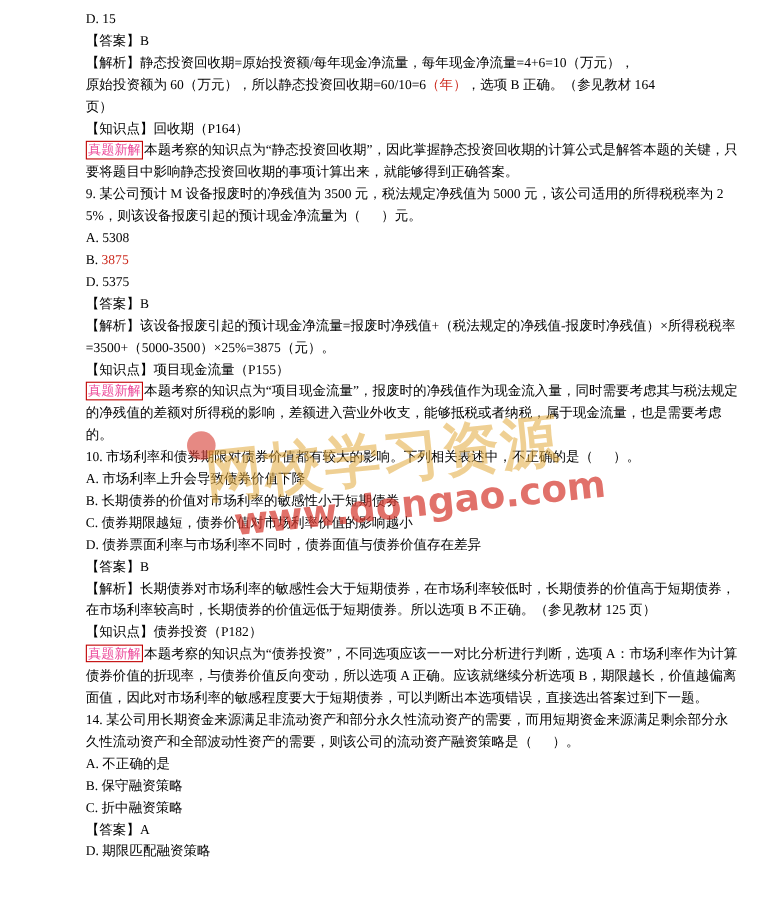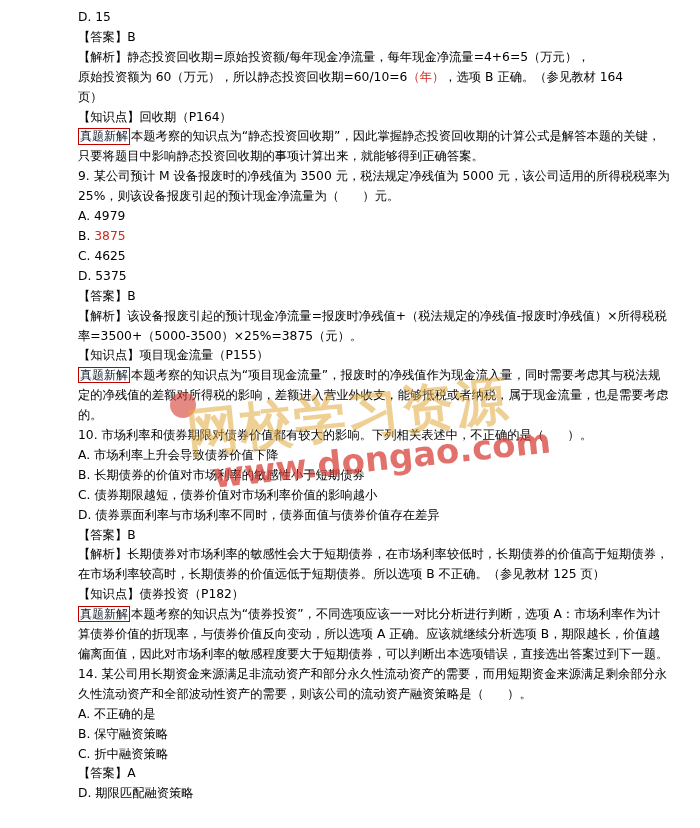--- a/index.html
+++ b/index.html
@@ -16,34 +16,35 @@
     overflow: hidden;
   }
   #page {
     position: relative;
     width: 700px;
     height: 672px;
     padding: 8px 28px 0 78px;
     box-sizing: border-box;
     font-size: 12.3px;
     line-height: 1.62;
+    font-family: Liberation Serif, serif;
   }
   .line {
     margin: 0;
     padding: 0;
     white-space: pre-wrap;
     word-break: break-all;
   }
   .ans-red {
     color: #cc2a1e;
   }
   .badge {
     display: inline-block;
     border: 1px solid #c00000;
-    color: #0f172a;
+    color: #ec4899;
     padding: 0 1px;
     line-height: 1.18;
     font-size: 12px;
     margin-right: 1px;
   }
   .blk {
     margin-top: 0px;
   }
   
   #watermark {
@@ -87,31 +88,30 @@
     border-radius: 50%;
     background: rgba(214, 58, 48, 0.6);
   }
 </style>
 </head>
 <body>
 
 <div id="page">
   <div class="line">D. 15</div>
   <div class="line">【答案】B</div>
-  <div class="line">【解析】静态投资回收期=原始投资额/每年现金净流量，每年现金净流量=4+6=5（万元），</div>
+  <div class="line">【解析】静态投资回收期=原始投资额/每年现金净流量，每年现金净流量=4+6=10（万元），</div>
   <div class="line">原始投资额为 60（万元），所以静态投资回收期=60/10=6<span class="ans-red">（年）</span>，选项 B 正确。（参见教材 164</div>
   <div class="line">页）</div>
   <div class="line">【知识点】回收期（P164）</div>
 
   <div class="line blk"><span class="badge">真题新解</span><span>本题考察的知识点为“静态投资回收期”，因此掌握静态投资回收期的计算公式是解答本题的关键，只要将题目中影响静态投资回收期的事项计算出来，就能够得到正确答案。</span></div>
 
   <div class="line blk">9. 某公司预计 M 设备报废时的净残值为 3500 元，税法规定净残值为 5000 元，该公司适用的所得税税率为 25%，则该设备报废引起的预计现金净流量为（      ）元。</div>
-  <div class="line">A. 4979</div>
+  <div class="line">A. 5308</div>
   <div class="line"><span>B. </span><span class="ans-red">3875</span></div>
-  <div class="line">C. 4625</div>
   <div class="line">D. 5375</div>
   <div class="line">【答案】B</div>
   <div class="line">【解析】该设备报废引起的预计现金净流量=报废时净残值+（税法规定的净残值-报废时净残值）×所得税税率=3500+（5000-3500）×25%=3875（元）。</div>
   <div class="line">【知识点】项目现金流量（P155）</div>
   <div class="line"><span class="badge">真题新解</span><span>本题考察的知识点为“项目现金流量”，报废时的净残值作为现金流入量，同时需要考虑其与税法规定的净残值的差额对所得税的影响，差额进入营业外收支，能够抵税或者纳税，属于现金流量，也是需要考虑的。</span></div>
 
   <div class="line">10. 市场利率和债券期限对债券价值都有较大的影响。下列相关表述中，不正确的是（      ）。</div>
   <div class="line">A. 市场利率上升会导致债券价值下降</div>
   <div class="line">B. 长期债券的价值对市场利率的敏感性小于短期债券</div>
   <div class="line">C. 债券期限越短，债券价值对市场利率价值的影响越小</div>

